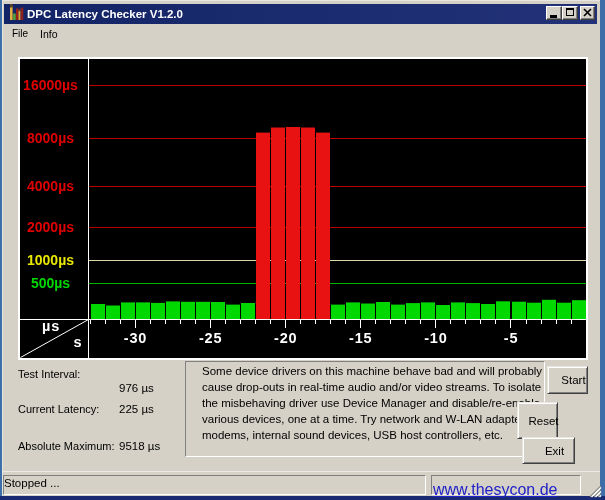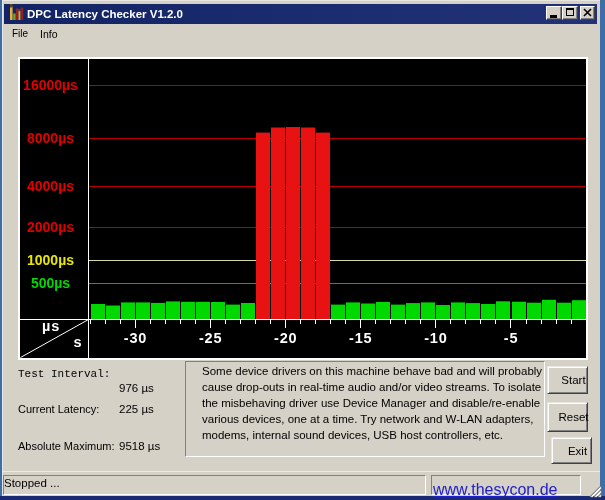--- a/index.html
+++ b/index.html
@@ -150,21 +150,21 @@
     <text x="192.6" y="285.5">-25</text>
     <text x="267.7" y="285.5">-20</text>
     <text x="342.8" y="285.5">-15</text>
     <text x="417.9" y="285.5">-10</text>
     <text x="493" y="285.5">-5</text>
     <text x="33" y="273.5">µs</text>
     <text x="60" y="290">s</text>
   </g>
 </svg>
 
-<div class="abs stx" style="left:18px;top:368px;font-family:Liberation Mono, monospace;">Test Interval:</div>
+<div class="abs stx" style="left:18px;top:368px;">Test Interval:</div>
 <div class="abs txt" style="left:119px;top:367.5px;margin-top:14px;">976 µs</div>
 <div class="abs stx" style="left:18px;top:403px;">Current Latency:</div>
 <div class="abs txt" style="left:119px;top:402.5px;">225 µs</div>
 <div class="abs stx" style="left:18px;top:440px;">Absolute Maximum:</div>
 <div class="abs txt" style="left:119px;top:439.5px;">9518 µs</div>
 <style>.stx{font-size:11px;color:#000;white-space:nowrap;}</style>
 
 <div class="abs" style="left:185px;top:361px;width:360px;height:96px;box-sizing:border-box;border:1px solid;border-color:#808080 #fff #fff #808080;"></div>
 <div class="abs txt" style="left:192px;top:363px;line-height:16px;margin-left:10px;">
 Some device drivers on this machine behave bad and will probably<br>
@@ -174,22 +174,22 @@
 modems, internal sound devices, USB host controllers, etc.
 </div>
 
 <style>
  .btn{background:#d5d1c7;border:1px solid;border-color:#e8e6e0 #404040 #404040 #e8e6e0;
       box-shadow:inset 1px 1px 0 #fff, inset -1px -1px 0 #808080;
       box-sizing:border-box;display:flex;align-items:center;justify-content:center;
       font-size:11.5px;color:#000;font-family:"Liberation Sans",sans-serif;padding-left:12px;}
 </style>
 <div class="abs btn" style="left:547px;top:366px;width:41px;height:28px;">Start</div>
-<div class="abs btn" style="left:547px;top:402px;width:41px;height:30px;text-align:center;">Reset</div>
-<div class="abs btn" style="left:551px;top:437px;width:41px;height:27px;">Exit</div>
+<div class="abs btn" style="left:517px;top:402px;width:41px;height:37px;text-align:center;">Reset</div>
+<div class="abs btn" style="left:522px;top:437px;width:53px;height:27px;">Exit</div>
 
 <div class="abs" style="left:2px;top:471px;width:598px;height:1px;background:#eceae4;"></div>
 <div class="abs" style="left:3px;top:475px;width:423px;height:20px;box-sizing:border-box;border:1px solid;border-color:#808080 #fff #fff #808080;"></div>
 <div class="abs" style="left:431px;top:475px;width:150px;height:20px;box-sizing:border-box;border:1px solid;border-color:#808080 #fff #fff #808080;"></div>
 <div class="abs txt" style="left:4px;top:477px;text-align:center;">Stopped ...</div>
 <div class="abs" style="left:433px;top:480.5px;font-size:16px;color:#2121c8;text-decoration:underline;white-space:nowrap;">www.thesycon.de</div>
 <svg class="abs" style="left:587px;top:483px;" width="15" height="15" viewBox="0 0 15 15">
   <g stroke-width="1.5">
     <line x1="3" y1="14" x2="14" y2="3" stroke="#808080"></line>
     <line x1="7" y1="14" x2="14" y2="7" stroke="#808080"></line>

